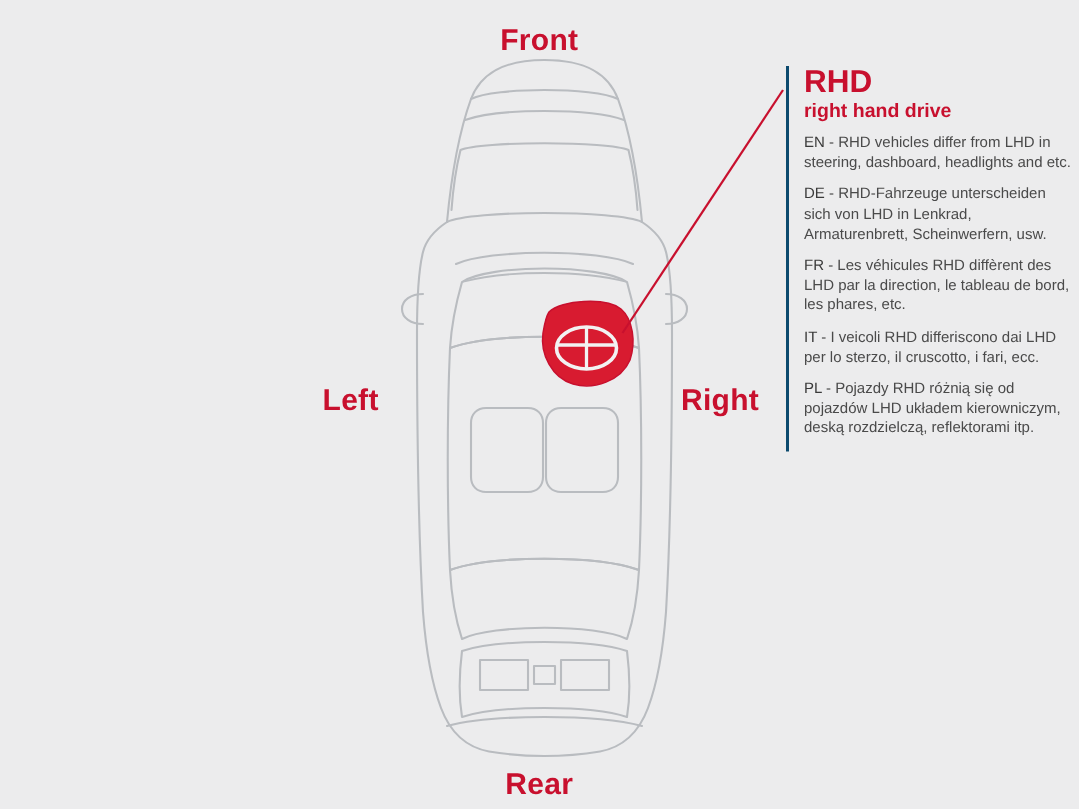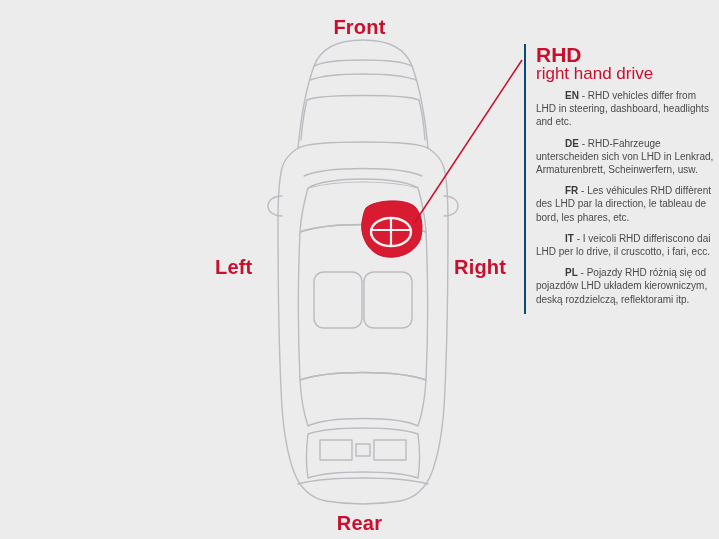--- a/index.html
+++ b/index.html
@@ -54,35 +54,34 @@
   }
   #callout-title {
     color: #c8102e;
     font-weight: bold;
     font-size: 21px;
     line-height: 22px;
     margin: 0 0 1px 0;
   }
   #callout-subtitle {
     color: #c8102e;
-    font-weight: normal;
-    font-size: 17px;
+    font-weight: bold;
+    font-size: 13px;
     line-height: 13px;
     margin: 0 0 9px 0;
   }
   .lang-block {
     font-size: 10px;
     line-height: 13.2px;
     color: #4a4a4a;
     margin-bottom: 8px;
   }
   .lang-block .lang-code {
-    font-weight: bold;
+    font-weight: normal;
     color: #3a3a3a;
-    margin-left: 29px;
   }
   .lang-block .lang-text {
     color: #4a4a4a;
     margin-top: 36px;
   }
 
   
   #leader {
     position: absolute;
     left: 0;
@@ -196,21 +195,21 @@
 
     <div class="lang-block">
       <span class="lang-code">DE</span><span class="lang-text"> - RHD-Fahrzeuge unterscheiden sich von LHD in Lenkrad, Armaturenbrett, Scheinwerfern, usw.</span>
     </div>
 
     <div class="lang-block">
       <span class="lang-code">FR</span><span class="lang-text"> - Les véhicules RHD diffèrent des LHD par la direction, le tableau de bord, les phares, etc.</span>
     </div>
 
     <div class="lang-block">
-      <span class="lang-code">IT</span><span class="lang-text"> - I veicoli RHD differiscono dai LHD per lo drive, il cruscotto, i fari, ecc.</span>
+      <span class="lang-code">IT</span><span class="lang-text"> - I veicoli RHD differiscono dai LHD per lo sterzo, il cruscotto, i fari, ecc.</span>
     </div>
 
 
     <div class="lang-block">
       <span class="lang-code">PL</span><span class="lang-text"> - Pojazdy RHD różnią się od pojazdów LHD układem kierowniczym, deską rozdzielczą, reflektorami itp.</span>
     </div>
   </div>
 
 </div>
 

